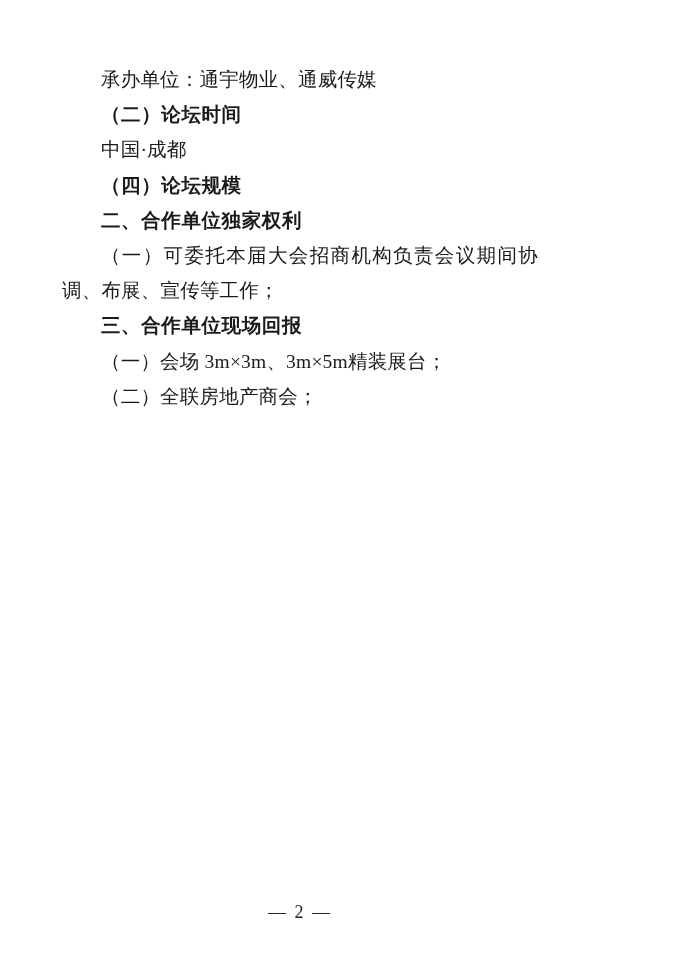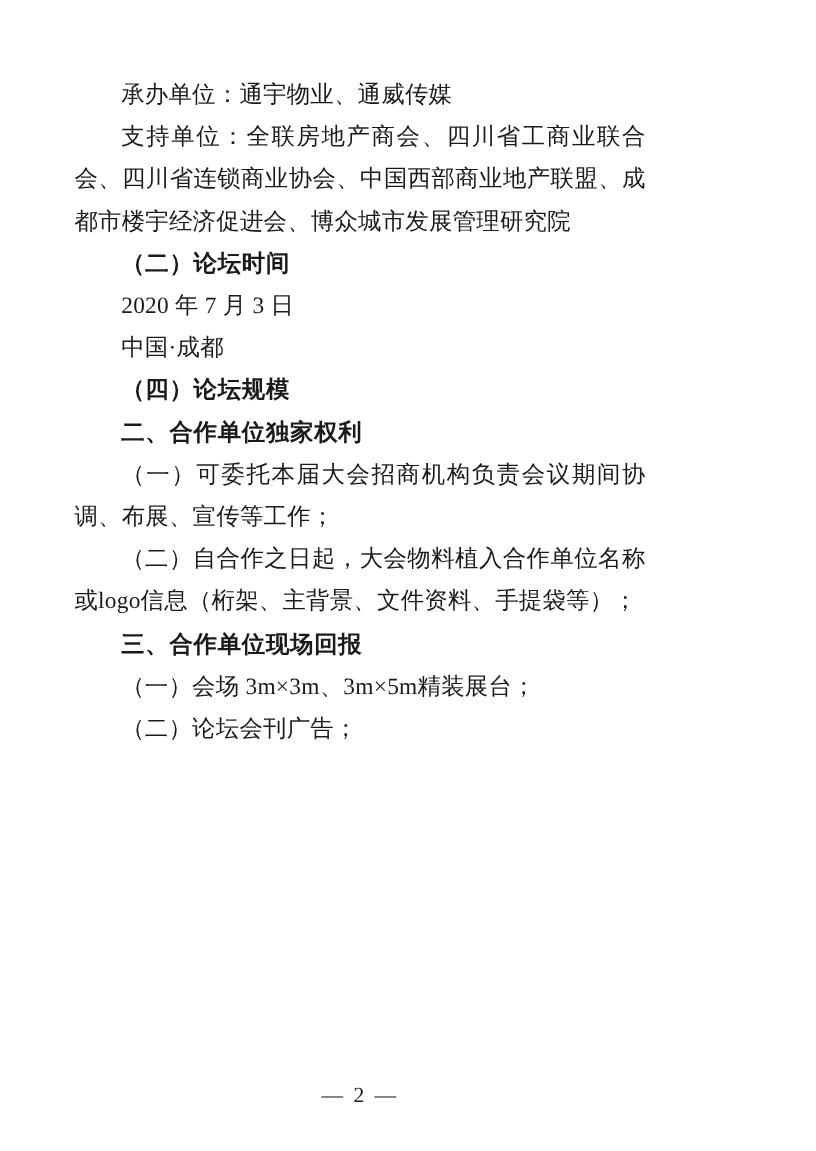--- a/index.html
+++ b/index.html
@@ -48,33 +48,30 @@
     color: #1a1a1a;
   }
 </style>
 </head>
 <body>
 
 <div class="page">
   <div class="doc-body">
 
     <p class="para">承办单位：通宇物业、通威传媒</p>
-    <p class="para">支持单位：全联房地产商会、四川省工商业联合会、四川省连锁商业协会、中国西部商业地产联盟、成都市楼宇经济促进会、博众城市发展管理研究院</p>
 
     <p class="para bold">（二）论坛时间</p>
-    <p class="para">2020 年 7 月 3 日</p>
 
     <p class="para">中国·成都</p>
 
     <p class="para bold">（四）论坛规模</p>
 
     <p class="para bold">二、合作单位独家权利</p>
     <p class="para">（一）可委托本届大会招商机构负责会议期间协调、布展、宣传等工作；</p>
-    <p class="para">（二）自合作之日起，大会物料植入合作单位名称或logo信息（桁架、主背景、文件资料、手提袋等）；</p>
 
     <p class="para bold">三、合作单位现场回报</p>
     <p class="para">（一）会场 3m×3m、3m×5m精装展台；</p>
-    <p class="para">（二）论坛会刊广告；</p>
+    <p class="para">（二）全联房地产商会；</p>
 
   </div>
 
   <div class="footer">— 2 —</div>
 </div>
 
 </body></html>

